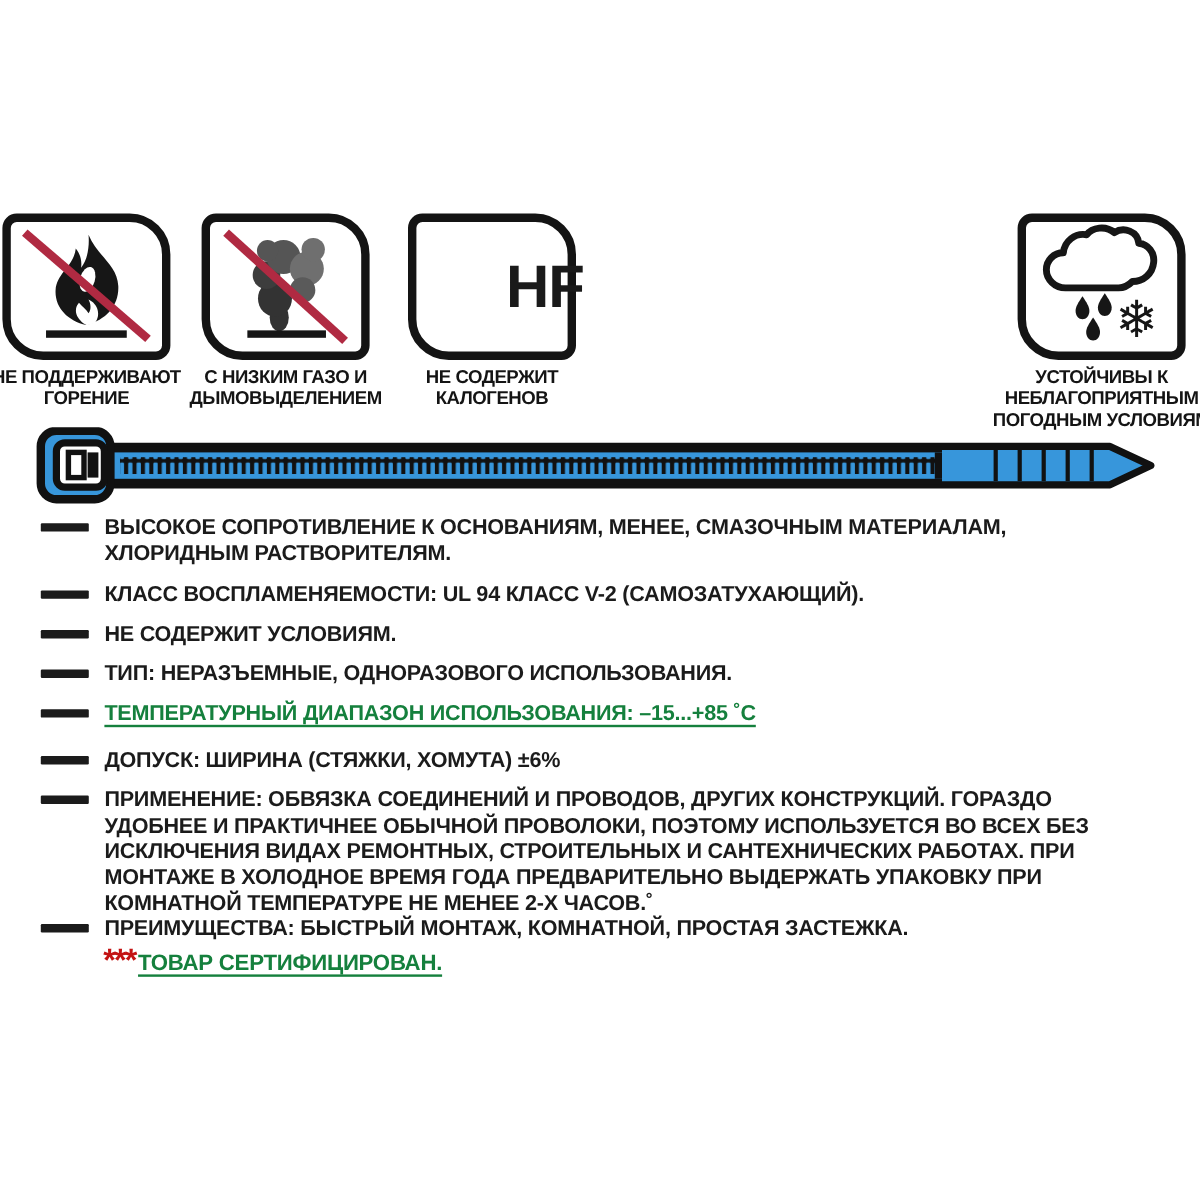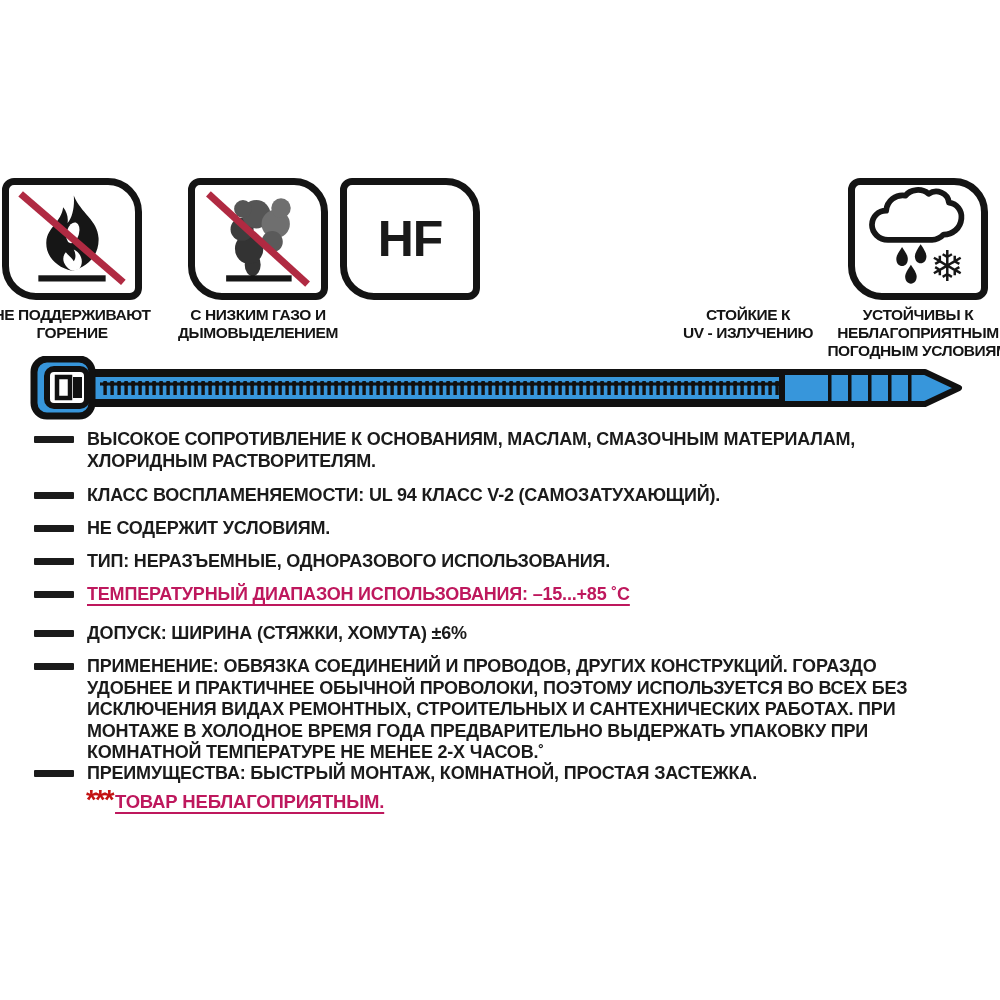--- a/index.html
+++ b/index.html
@@ -6,34 +6,34 @@
   .canvas{position:relative;width:1000px;height:1000px;background:#ffffff;overflow:hidden;
           font-family:"Liberation Sans",sans-serif;}
 
   
   .tile{position:absolute;top:178px;width:140px;height:215px;}
   .ibox{position:absolute;left:0;top:0;width:140px;height:122px;box-sizing:border-box;
         border:7px solid #141414;border-radius:12px 34px 12px 34px;background:#fff;}
   .ibox svg{position:absolute;left:0;top:0;width:126px;height:108px;}
   .hf-label{position:absolute;left:0;top:0;width:126px;height:108px;display:flex;
             align-items:center;justify-content:center;font-size:50px;font-weight:bold;
-            color:#1a1a1a;letter-spacing:-1px;}
+            color:#1a1a1a;letter-spacing:-1px;padding-left:44px;}
   .caption{position:absolute;top:128px;left:50%;transform:translateX(-50%);width:186px;
            text-align:center;font-weight:bold;font-size:15.5px;line-height:18px;
            letter-spacing:-0.4px;color:#141414;white-space:pre-line;}
 
   
   .tie{position:absolute;left:0;top:356px;width:1000px;height:64px;}
 
   
   .brow{position:absolute;left:0;width:1000px;}
   .dash{position:absolute;left:34px;width:40px;height:7px;background:#1b1b1b;border-radius:1px;}
   .btext{position:absolute;left:87px;width:900px;font-weight:bold;font-size:18px;
          line-height:21.5px;letter-spacing:-0.2px;color:#1b1b1b;white-space:pre-line;}
-  .green{color:#be185d;text-decoration:underline;text-underline-offset:4px;
+  .green{color:#15803d;text-decoration:underline;text-underline-offset:4px;
          text-decoration-thickness:2px;}
   .cert-row{position:absolute;left:86px;top:789px;display:flex;align-items:flex-start;}
   .ast{color:#c31313;font-weight:bold;font-size:27px;line-height:22px;letter-spacing:-1.5px;
        margin-right:2px;}
   .cert-text{font-weight:bold;font-size:18.5px;line-height:26px;letter-spacing:-0.2px;}
 </style>
 </head>
 <body>
 
 <div class="canvas">
@@ -45,21 +45,21 @@
         <ellipse cx="71" cy="54" rx="7" ry="12" fill="#ffffff" transform="rotate(16 71 54)"></ellipse>
         <path fill="#ffffff" d="M70 97 C 61 92 57 83 63 76 C 66 80 70 82 72 86 C 75 82 74 77 72 73 C 81 77 84 88 78 95 C 75 96 72 97 70 97 Z"></path>
         <rect x="32" y="102" width="76" height="7" fill="#161616"></rect>
         <line x1="12" y1="10" x2="128" y2="110" stroke="#b02a42" stroke-width="8"></line>
       </svg>
     </div>
     <div class="caption">НЕ ПОДДЕРЖИВАЮТ
 ГОРЕНИЕ</div>
   </div>
 
-  <div class="tile" style="left:188px">
+  <div class="tile" style="left:168px">
     <div class="ibox">
       <svg viewBox="0 0 140 122">
         <ellipse cx="64" cy="90" rx="9" ry="13" fill="#333333"></ellipse>
         <ellipse cx="60" cy="72" rx="16" ry="17" fill="#333333"></ellipse>
         <circle cx="52" cy="50" r="13" fill="#3d3d3d"></circle>
         <circle cx="68" cy="33" r="16" fill="#555555"></circle>
         <circle cx="53" cy="27" r="10" fill="#555555"></circle>
         <circle cx="90" cy="44" r="16" fill="#6f6f6f"></circle>
         <circle cx="96" cy="26" r="11" fill="#6f6f6f"></circle>
         <circle cx="86" cy="64" r="12" fill="#5a5a5a"></circle>
@@ -68,26 +68,26 @@
       </svg>
     </div>
     <div class="caption">С НИЗКИМ ГАЗО И
 ДЫМОВЫДЕЛЕНИЕМ</div>
   </div>
 
   <div class="tile" style="left:340px">
     <div class="ibox">
       <div class="hf-label">HF</div>
     </div>
+    <div class="caption">НЕ СОДЕРЖИТ
+КАЛОГЕНОВ</div>
   </div>
 
 
   <div class="tile" style="left:678px">
-    <div class="caption">СТОЙКИЕ К
-UV - ИЗЛУЧЕНИЮ</div>
   </div>
 
   <div class="tile" style="left:848px">
     <div class="ibox">
       <svg viewBox="0 0 140 122">
         <path d="M36 62 C 26 62, 18 54, 18 45 C 18 36, 25 29, 34 29 C 35 18, 45 10, 56 12 C 61 5, 74 3, 82 10 C 91 4, 104 9, 105 20 C 114 21, 120 29, 119 38 C 118 49, 109 56, 99 56 C 96 59, 91 62, 86 62 Z" fill="#ffffff" stroke="#161616" stroke-width="6.5" stroke-linejoin="round"></path>
         <g fill="#161616">
           <path d="M52 70 C 56 76 58.5 80 58.5 83.5 C 58.5 88.5 55.5 91.5 52 91.5 C 48.5 91.5 45.5 88.5 45.5 83.5 C 45.5 80 48 76 52 70 Z"></path>
           <path d="M73 67 C 77 73 79.5 77 79.5 80.5 C 79.5 85.5 76.5 88.5 73 88.5 C 69.5 88.5 66.5 85.5 66.5 80.5 C 66.5 77 69 73 73 67 Z"></path>
           <path d="M62 90 C 66 96 68.5 100 68.5 103.5 C 68.5 108.5 65.5 111.5 62 111.5 C 58.5 111.5 55.5 108.5 55.5 103.5 C 55.5 100 58 96 62 90 Z"></path>
@@ -120,21 +120,21 @@
       <rect x="908" y="19" width="3.5" height="26" fill="#111111"></rect>
       <rect x="34" y="3" width="58" height="57" rx="13" fill="#3796db" stroke="#111111" stroke-width="7"></rect>
       <rect x="47" y="13" width="40" height="37" rx="7" fill="#ffffff" stroke="#111111" stroke-width="6"></rect>
       <rect x="57" y="21" width="13" height="21" fill="#ffffff" stroke="#111111" stroke-width="4.5"></rect>
       <rect x="73" y="21" width="9" height="21" fill="#111111"></rect>
     </svg>
   </div>
 
   <div class="brow" style="top:429px">
     <div class="dash" style="top:7px"></div>
-    <div class="btext">ВЫСОКОЕ СОПРОТИВЛЕНИЕ К ОСНОВАНИЯМ, МАСЛАМ, СМАЗОЧНЫМ МАТЕРИАЛАМ,
+    <div class="btext">ВЫСОКОЕ СОПРОТИВЛЕНИЕ К ОСНОВАНИЯМ, МЕНЕЕ, СМАЗОЧНЫМ МАТЕРИАЛАМ,
 ХЛОРИДНЫМ РАСТВОРИТЕЛЯМ.</div>
   </div>
 
   <div class="brow" style="top:485px">
     <div class="dash" style="top:7px"></div>
     <div class="btext">КЛАСС ВОСПЛАМЕНЯЕМОСТИ: UL 94 КЛАСС V-2 (САМОЗАТУХАЮЩИЙ).</div>
   </div>
 
   <div class="brow" style="top:518px">
     <div class="dash" style="top:7px"></div>
@@ -165,16 +165,16 @@
 КОМНАТНОЙ ТЕМПЕРАТУРЕ НЕ МЕНЕЕ 2-Х ЧАСОВ.˚</div>
   </div>
 
   <div class="brow" style="top:763px">
     <div class="dash" style="top:7px"></div>
     <div class="btext">ПРЕИМУЩЕСТВА: БЫСТРЫЙ МОНТАЖ, КОМНАТНОЙ, ПРОСТАЯ ЗАСТЕЖКА.</div>
   </div>
 
   <div class="cert-row">
     <span class="ast">***</span>
-    <span class="cert-text green">ТОВАР НЕБЛАГОПРИЯТНЫМ.</span>
+    <span class="cert-text green">ТОВАР СЕРТИФИЦИРОВАН.</span>
   </div>
 
 </div>
 
 </body></html>

